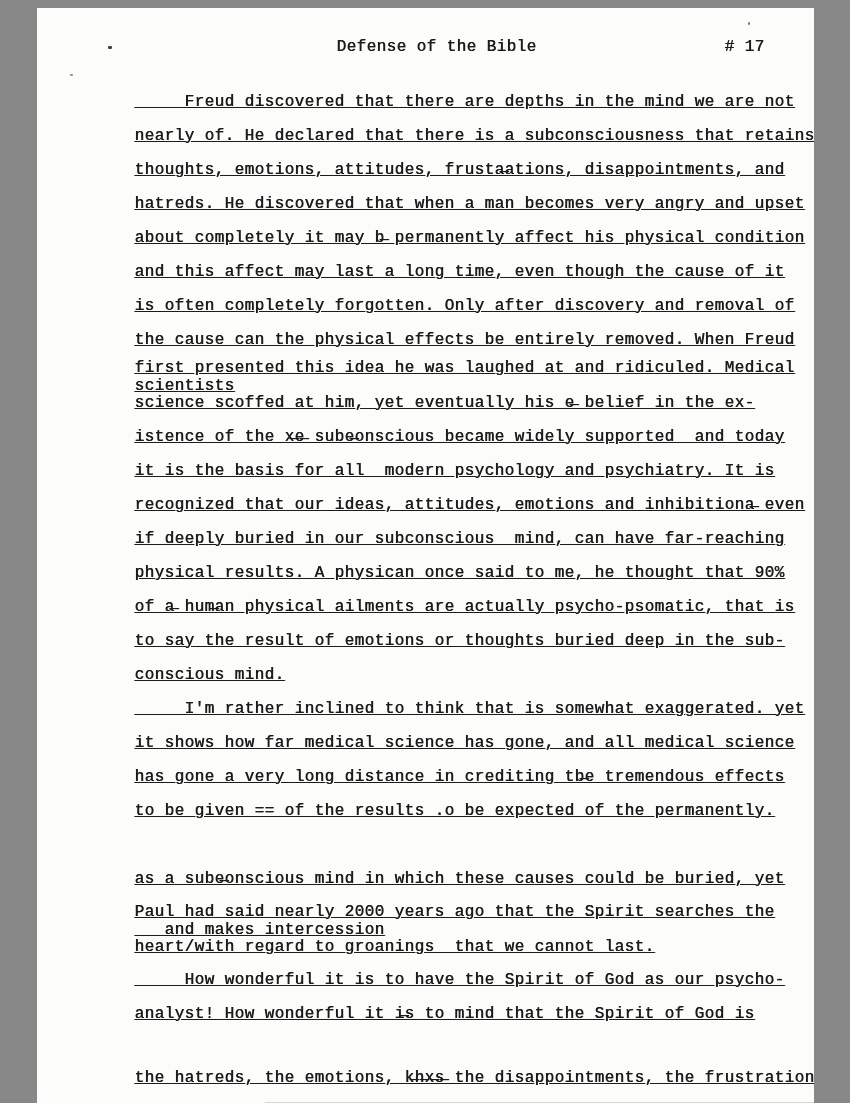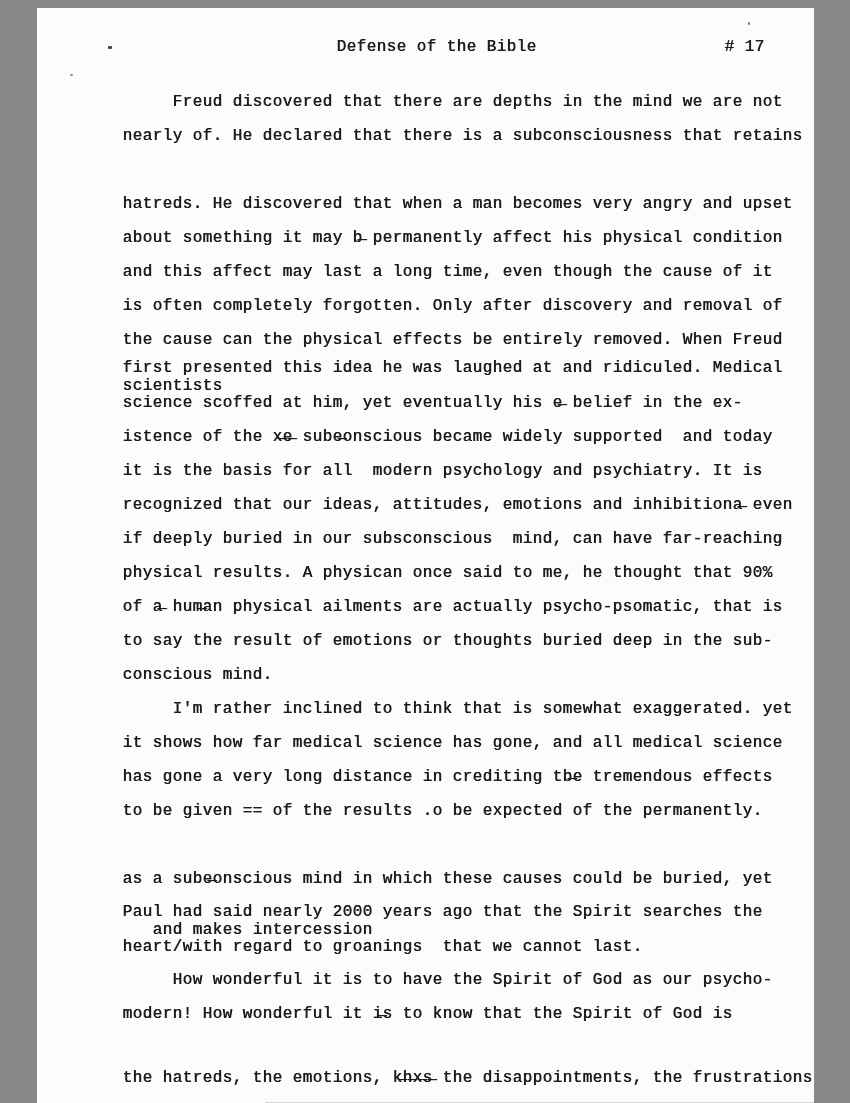--- a/index.html
+++ b/index.html
@@ -9,60 +9,61 @@
     margin:8px auto;
     background:#fcfcfa;
     overflow:hidden;
     font-family:"Liberation Mono","DejaVu Sans Mono",monospace;
     font-size:16px;
     letter-spacing:0.4px;
     color:#1c1c1c;
     text-shadow:0.4px 0 0 currentColor; 
   }
   .hdr{position:absolute;top:30px;white-space:pre;}
-  .ln{position:absolute;left:86px;white-space:pre;line-height:20px;}
+  .ln{position:absolute;left:98px;white-space:pre;line-height:20px;text-decoration:underline;}
   .speck{position:absolute;background:#444;border-radius:1px;}
   .edge-shadow{position:absolute;background:#d6d6d2;}
 </style>
 </head>
 <body>
 
 <div class="page">
 
   <div class="hdr" style="left:300px;">Defense of the Bible</div>
   <div class="hdr" style="left:688px;"># 17</div>
 
   <div class="ln" style="top:84px">     Freud discovered that there are depths in the mind we are not</div>
   <div class="ln" style="top:118px">nearly of. He declared that there is a subconsciousness that retains</div>
+  <div class="ln" style="top:152px">thoughts, emotions, attitudes, frusta̶ations, disappointments, and</div>
   <div class="ln" style="top:186px">hatreds. He discovered that when a man becomes very angry and upset</div>
-  <div class="ln" style="top:220px">about something it may b̶ permanently affect his physical condition</div>
+  <div class="ln" style="top:220px">about completely it may b̶ permanently affect his physical condition</div>
   <div class="ln" style="top:254px">and this affect may last a long time, even though the cause of it</div>
   <div class="ln" style="top:288px">is often completely forgotten. Only after discovery and removal of</div>
   <div class="ln" style="top:322px">the cause can the physical effects be entirely removed. When Freud</div>
   <div class="ln" style="top:350px">first presented this idea he was laughed at and ridiculed. Medical</div>
   <div class="ln" style="top:368px">scientists</div>
   <div class="ln" style="top:385px">science scoffed at him, yet eventually his e̶ belief in the ex-</div>
   <div class="ln" style="top:419px">istence of the x̶e̶ sube̶onscious became widely supported  and today</div>
   <div class="ln" style="top:453px">it is the basis for all  modern psychology and psychiatry. It is</div>
   <div class="ln" style="top:487px">recognized that our ideas, attitudes, emotions and inhibitiona̶ even</div>
-  <div class="ln" style="top:521px">if deeply buried in our subsconscious  mind, can have far-reaching</div>
+  <div class="ln" style="top:521px">if deeply buried in our subconscious  mind, can have far-reaching</div>
   <div class="ln" style="top:555px">physical results. A physican once said to me, he thought that 90%</div>
   <div class="ln" style="top:589px">of a̶ hum̶an physical ailments are actually psycho-psomatic, that is</div>
   <div class="ln" style="top:623px">to say the result of emotions or thoughts buried deep in the sub-</div>
   <div class="ln" style="top:657px">conscious mind.</div>
   <div class="ln" style="top:691px">     I'm rather inclined to think that is somewhat exaggerated. yet</div>
   <div class="ln" style="top:759px">has gone a very long distance in crediting tb̶e tremendous effects</div>
   <div class="ln" style="top:725px">it shows how far medical science has gone, and all medical science</div>
   <div class="ln" style="top:793px">to be given == of the results .o be expected of the permanently.</div>
   <div class="ln" style="top:861px">as a sube̶onscious mind in which these causes could be buried, yet</div>
   <div class="ln" style="top:894px">Paul had said nearly 2000 years ago that the Spirit searches the</div>
   <div class="ln" style="top:912px">   and makes intercession</div>
   <div class="ln" style="top:929px">heart/with regard to groanings  that we cannot last.</div>
   <div class="ln" style="top:962px">     How wonderful it is to have the Spirit of God as our psycho-</div>
-  <div class="ln" style="top:996px">modern! How wonderful it i̶s to know that the Spirit of God is</div>
+  <div class="ln" style="top:996px">analyst! How wonderful it i̶s to mind that the Spirit of God is</div>
   <div class="ln" style="top:1060px">the hatreds, the emotions, k̶h̶x̶s̶ the disappointments, the frustrations</div>
 
   <div class="speck" style="left:71px;top:38px;width:4px;height:3px;"></div>
   <div class="speck" style="left:33px;top:66px;width:3px;height:2px;opacity:.6;"></div>
   <div class="speck" style="left:711px;top:14px;width:2px;height:3px;opacity:.7;"></div>
   <div class="speck" style="left:792px;top:14px;width:2px;height:3px;opacity:.7;"></div>
   <div class="edge-shadow" style="left:228px;top:1094px;width:622px;height:2px;"></div>
 
 </div>
 

